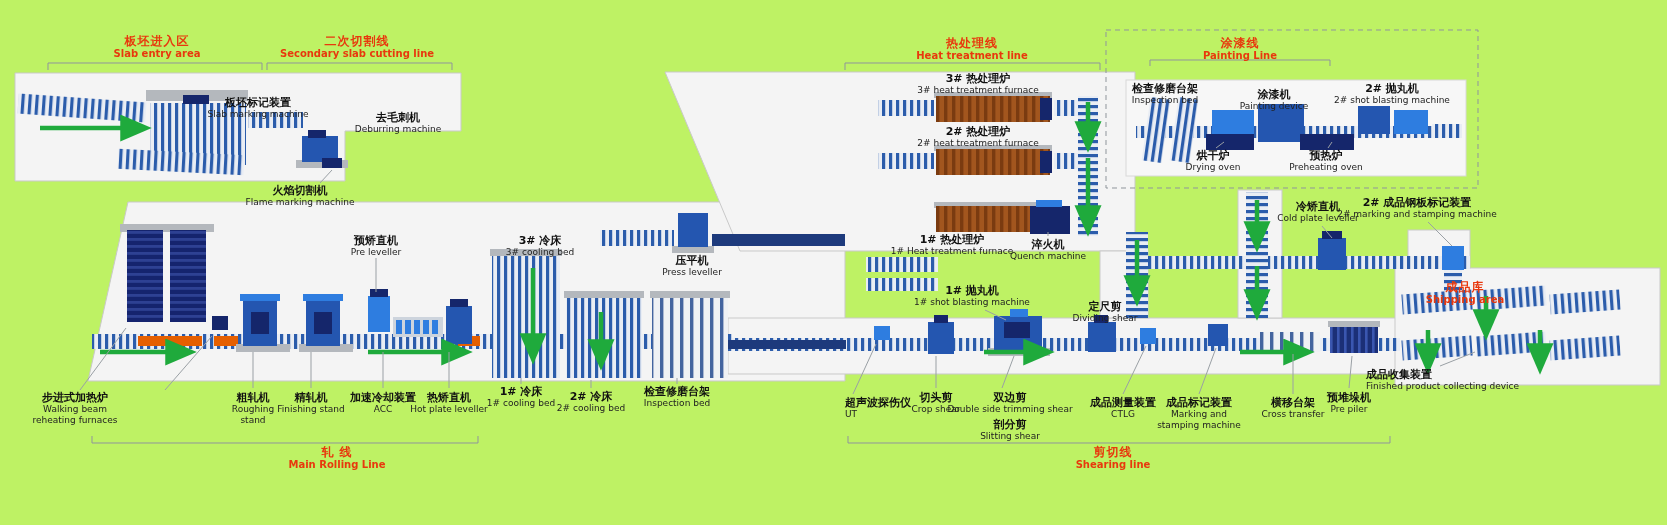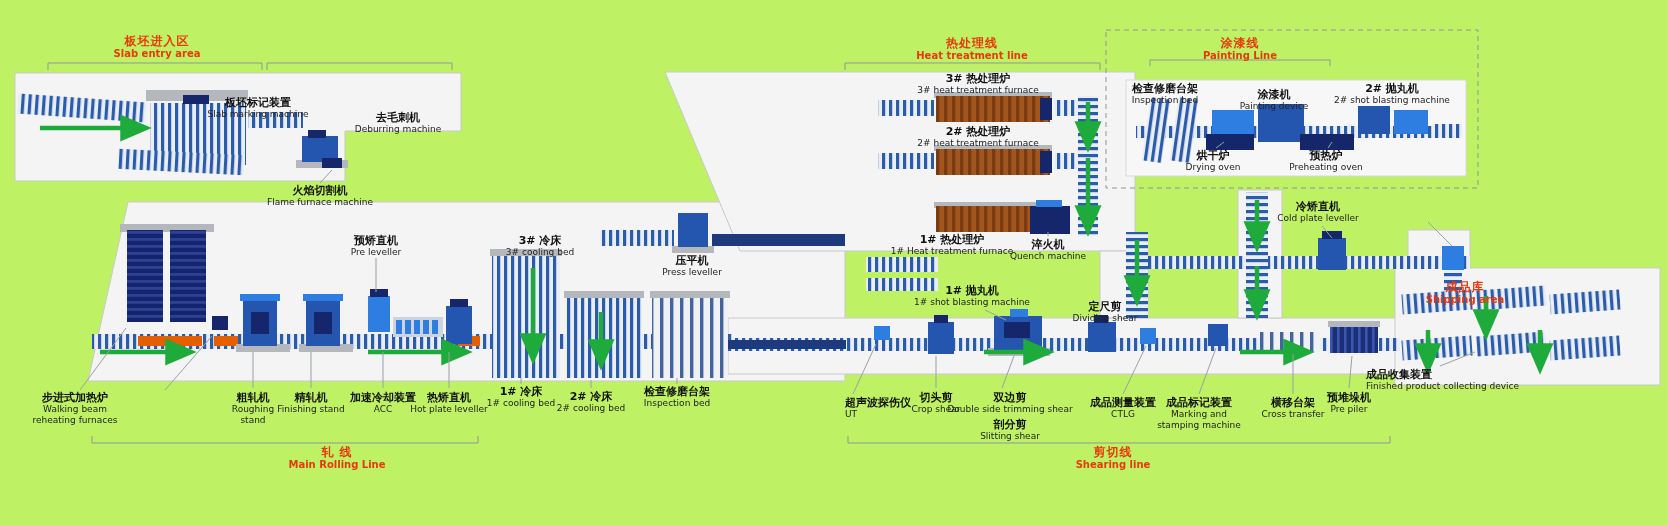--- a/index.html
+++ b/index.html
@@ -249,20 +249,24 @@
     <line class="leader" x1="1048" y1="236" x2="1048" y2="232"></line>
     <line class="leader" x1="1216" y1="148" x2="1224" y2="142"></line>
     <line class="leader" x1="1328" y1="148" x2="1332" y2="142"></line>
   </g>
 </svg>
 
 <div class="lbl red" style="left:157px;top:34px">
   <div class="cn">板坯进入区</div>
   <div class="en">Slab entry area</div>
 </div>
+<div class="lbl red" style="left:357px;top:34px">
+  <div class="cn">二次切割线</div>
+  <div class="en">Secondary slab cutting line</div>
+</div>
 <div class="lbl red" style="left:972px;top:36px">
   <div class="cn">热处理线</div>
   <div class="en">Heat treatment line</div>
 </div>
 <div class="lbl red" style="left:1240px;top:36px">
   <div class="cn">涂漆线</div>
   <div class="en">Painting Line</div>
 </div>
 <div class="lbl red" style="left:337px;top:445px">
   <div class="cn">轧 线</div>
@@ -278,23 +282,23 @@
 </div>
 
 <div class="lbl" style="left:258px;top:96px">
   <div class="cn">板坯标记装置</div>
   <div class="en">Slab marking machine</div>
 </div>
 <div class="lbl" style="left:398px;top:111px">
   <div class="cn">去毛刺机</div>
   <div class="en">Deburring machine</div>
 </div>
-<div class="lbl" style="left:320px;top:184px">
+<div class="lbl" style="left:300px;top:184px">
   <div class="cn">火焰切割机</div>
-  <div class="en">Flame furnace machine</div>
+  <div class="en">Flame marking machine</div>
 </div>
 <div class="lbl" style="left:376px;top:234px">
   <div class="cn">预矫直机</div>
   <div class="en">Pre leveller</div>
 </div>
 <div class="lbl" style="left:540px;top:234px">
   <div class="cn">3# 冷床</div>
   <div class="en">3# cooling bed</div>
 </div>
 <div class="lbl" style="left:692px;top:254px">
@@ -334,20 +338,24 @@
   <div class="en">Drying oven</div>
 </div>
 <div class="lbl" style="left:1326px;top:149px">
   <div class="cn">预热炉</div>
   <div class="en">Preheating oven</div>
 </div>
 <div class="lbl" style="left:1318px;top:200px">
   <div class="cn">冷矫直机</div>
   <div class="en">Cold plate leveller</div>
 </div>
+<div class="lbl" style="left:1417px;top:196px">
+  <div class="cn">2# 成品钢板标记装置</div>
+  <div class="en">2# marking and stamping machine</div>
+</div>
 <div class="lbl" style="left:972px;top:284px">
   <div class="cn">1# 抛丸机</div>
   <div class="en">1# shot blasting machine</div>
 </div>
 <div class="lbl" style="left:1105px;top:300px">
   <div class="cn">定尺剪</div>
   <div class="en">Dividing shear</div>
 </div>
 <div class="lbl wrap" style="left:75px;top:391px;width:88px">
   <div class="cn">步进式加热炉</div>

